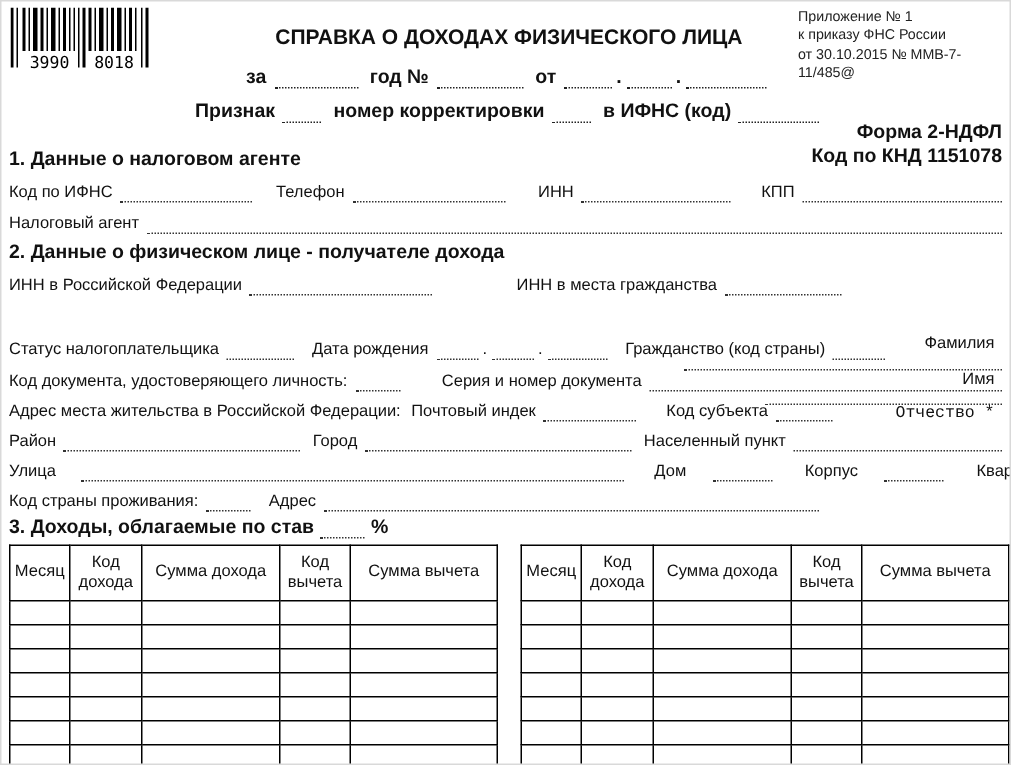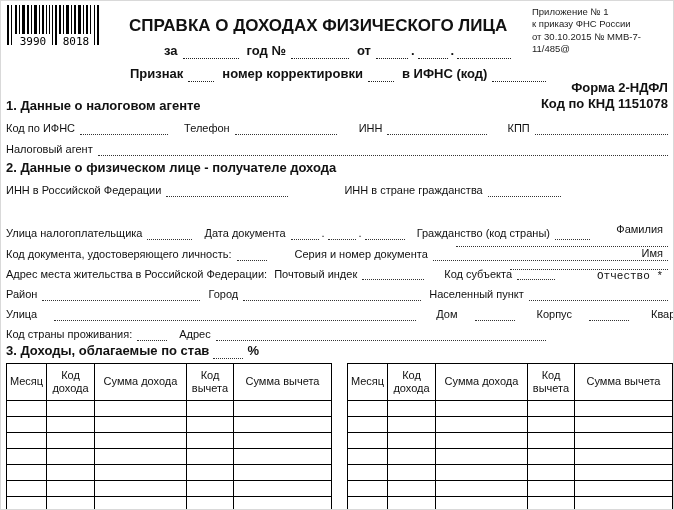--- a/index.html
+++ b/index.html
@@ -22,21 +22,21 @@
   .row .lbl{margin-right:5px;}
   .d{
     display:inline-block;
     border-bottom:1.5px dotted #333;
     height:10px;
     flex:0 0 auto;
   }
   .d.grow{flex:1 1 auto;}
   .heading{font-weight:bold;font-size:13px;white-space:nowrap;}
   .title{
-    font-weight:bold;font-size:17px;text-align:right;white-space:nowrap;
+    font-weight:bold;font-size:14px;text-align:right;white-space:nowrap;
   }
   .annex{font-size:9.5px;line-height:1.3;color:#222;}
   .formname{text-align:right;font-weight:bold;font-size:13px;line-height:1.2;}
   .boldrow{font-weight:bold;font-size:13px;}
   .boldrow .d{border-bottom:1.5px dotted #222;}
   .dotsep{margin:0 3px;}
   .tables{position:absolute;left:5px;top:362px;display:flex;gap:15px;}
   table.income{border-collapse:collapse;table-layout:fixed;width:325px;}
   table.income th, table.income td{
     border:1px solid #000;
@@ -147,54 +147,54 @@
   <div class="row" style="top:142px;">
     <span class="lbl">Налоговый агент</span>
     <span class="d grow"></span>
   </div>
 
   <div class="abs heading" style="left:5px;top:159px;">2. Данные о физическом лице - получателе дохода</div>
 
   <div class="row" style="top:183px;right:112px;">
     <span class="lbl">ИНН в Российской Федерации</span>
     <span class="d" style="width:122px;"></span>
-    <span class="lbl" style="margin-left:56px;">ИНН в стране гражданства</span>
+    <span class="lbl" style="margin-left:56px;">ИНН в места гражданства</span>
     <span class="d grow"></span>
   </div>
 
   <div class="row" style="top:222px;flex-direction:column;">
     <span class="lbl">Фамилия</span>
     <span class="d" style="width:212px;"></span>
     <span class="lbl" style="margin-left:10px;">Имя</span>
     <span class="d" style="width:158px;"></span>
     <span class="lbl" style="margin-left:12px;font-family:Liberation Mono, monospace;">Отчество *</span>
     <span class="d grow"></span>
   </div>
 
   <div class="row" style="top:226px;">
-    <span class="lbl">Улица налогоплательщика</span>
+    <span class="lbl">Статус налогоплательщика</span>
     <span class="d" style="width:45px;"></span>
-    <span class="lbl" style="margin-left:12px;">Дата документа</span>
+    <span class="lbl" style="margin-left:12px;">Дата рождения</span>
     <span class="d" style="width:28px;"></span>
     <span class="dotsep">.</span>
     <span class="d" style="width:28px;"></span>
     <span class="dotsep">.</span>
     <span class="d" style="width:40px;"></span>
     <span class="lbl" style="margin-left:12px;">Гражданство (код страны)</span>
     <span class="d" style="width:35px;"></span>
   </div>
 
   <div class="row" style="top:247px;">
     <span class="lbl">Код документа, удостоверяющего личность:</span>
     <span class="d" style="width:30px;"></span>
     <span class="lbl" style="margin-left:28px;">Серия и номер документа</span>
     <span class="d grow"></span>
   </div>
 
-  <div class="row" style="top:267px;align-items:center;">
+  <div class="row" style="top:267px;">
     <span class="lbl">Адрес места жительства в Российской Федерации:</span>
     <span class="lbl" style="margin-left:2px;">Почтовый индек</span>
     <span class="d" style="width:62px;"></span>
     <span class="lbl" style="margin-left:20px;">Код субъекта</span>
     <span class="d" style="width:38px;"></span>
   </div>
 
   <div class="row" style="top:287px;">
     <span class="lbl">Район</span>
     <span class="d" style="width:158px;"></span>

